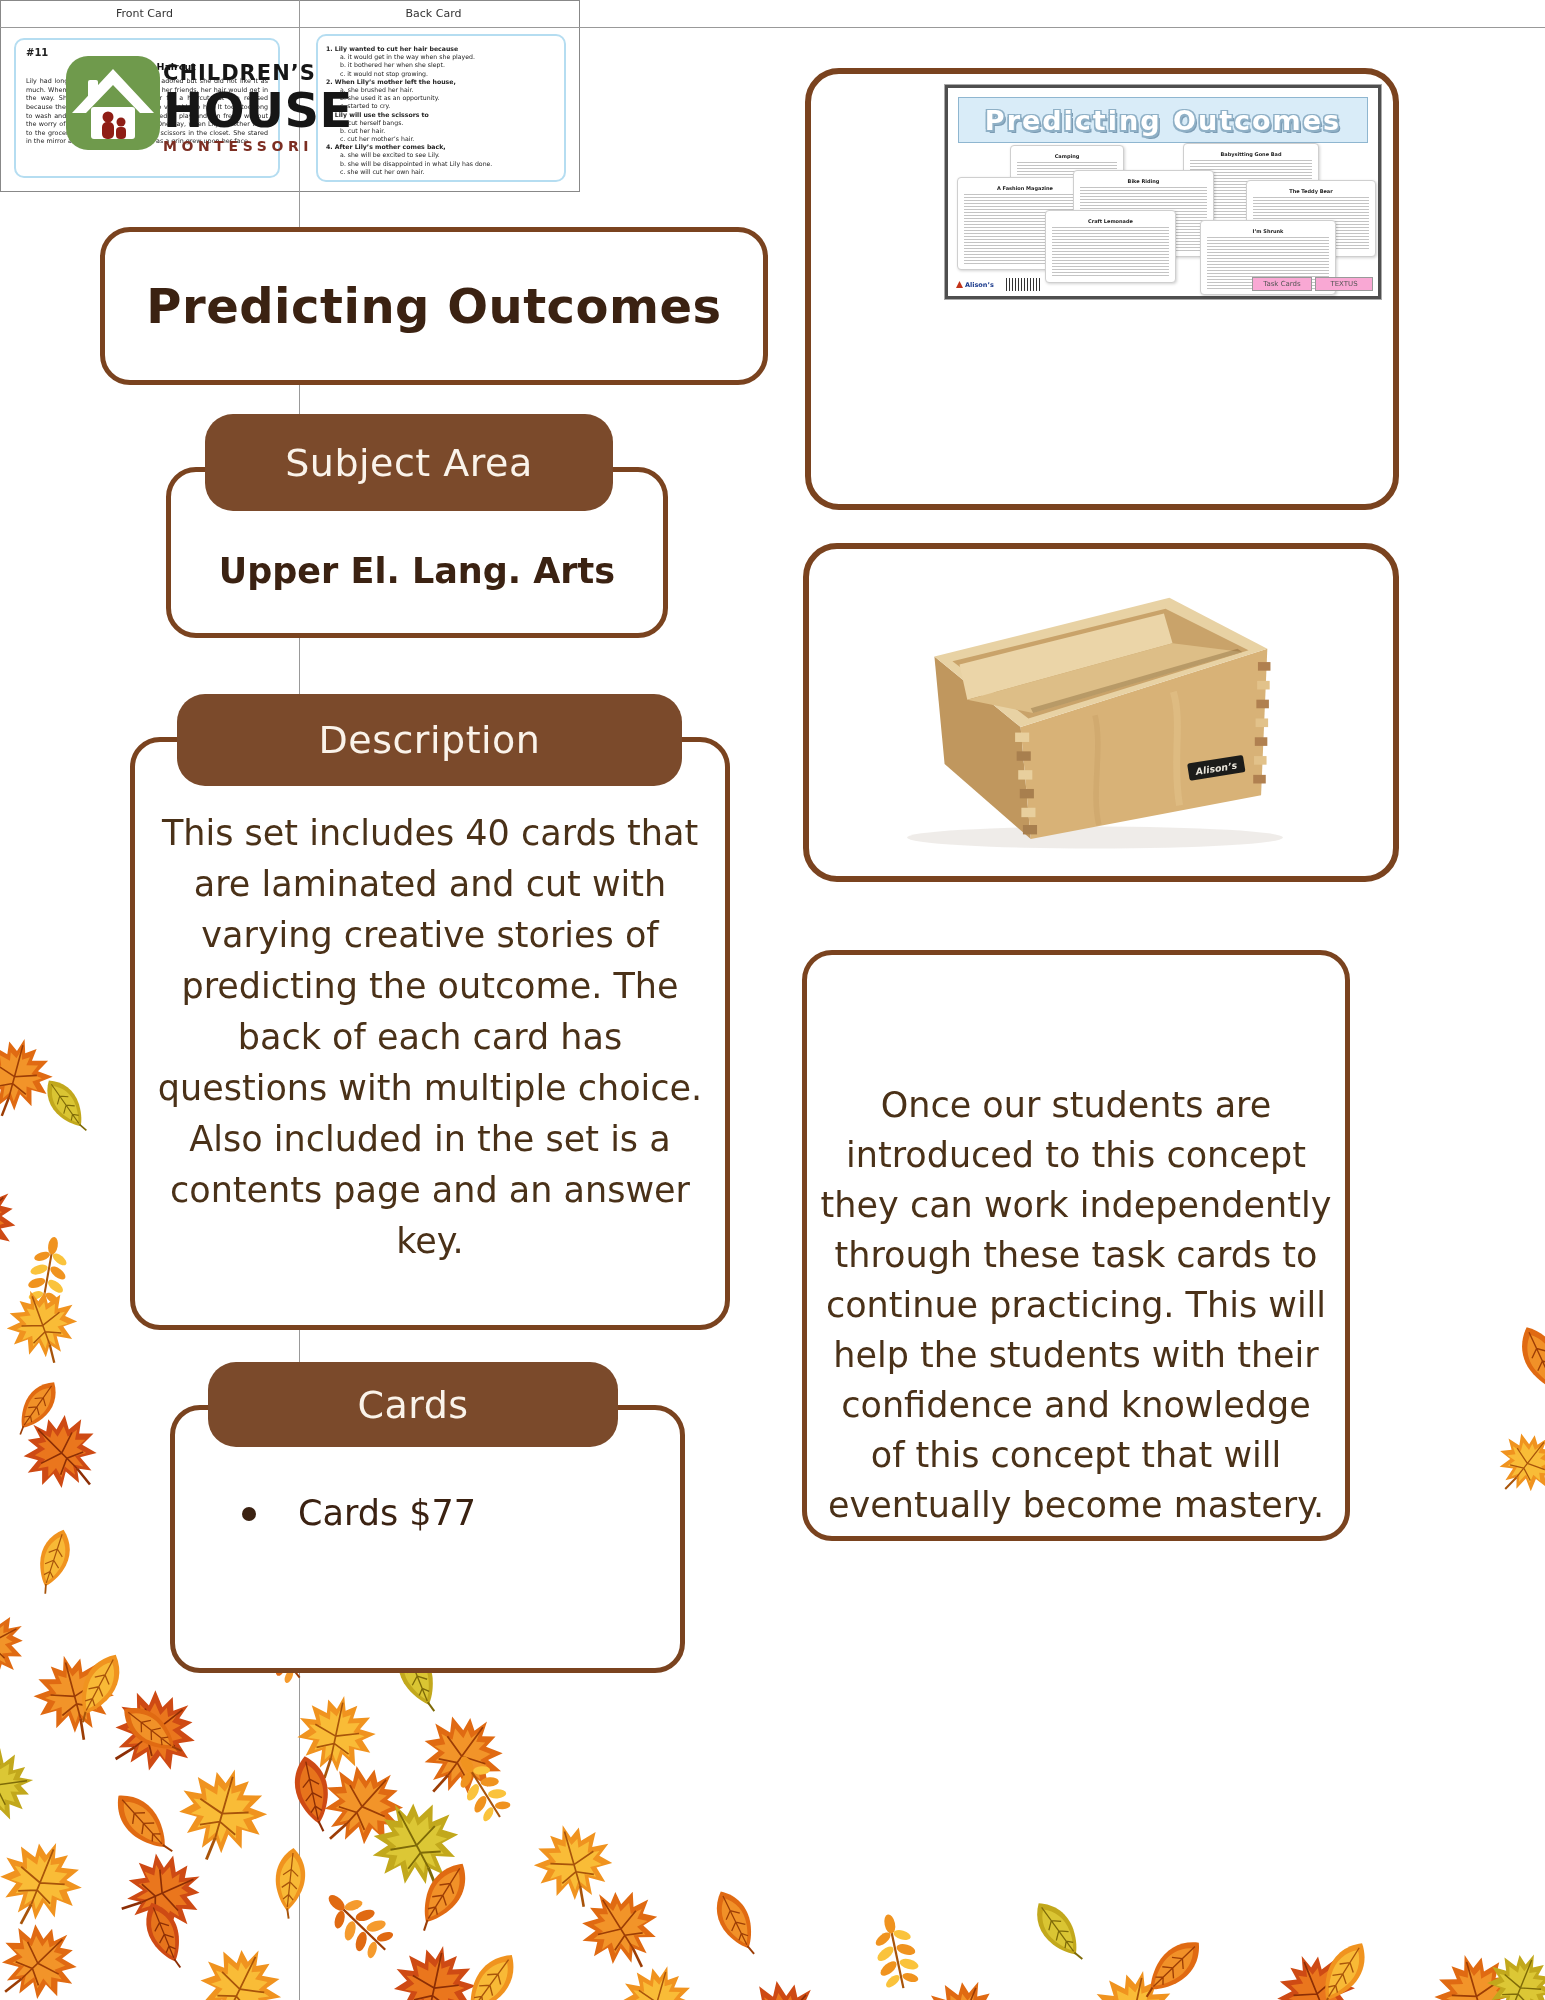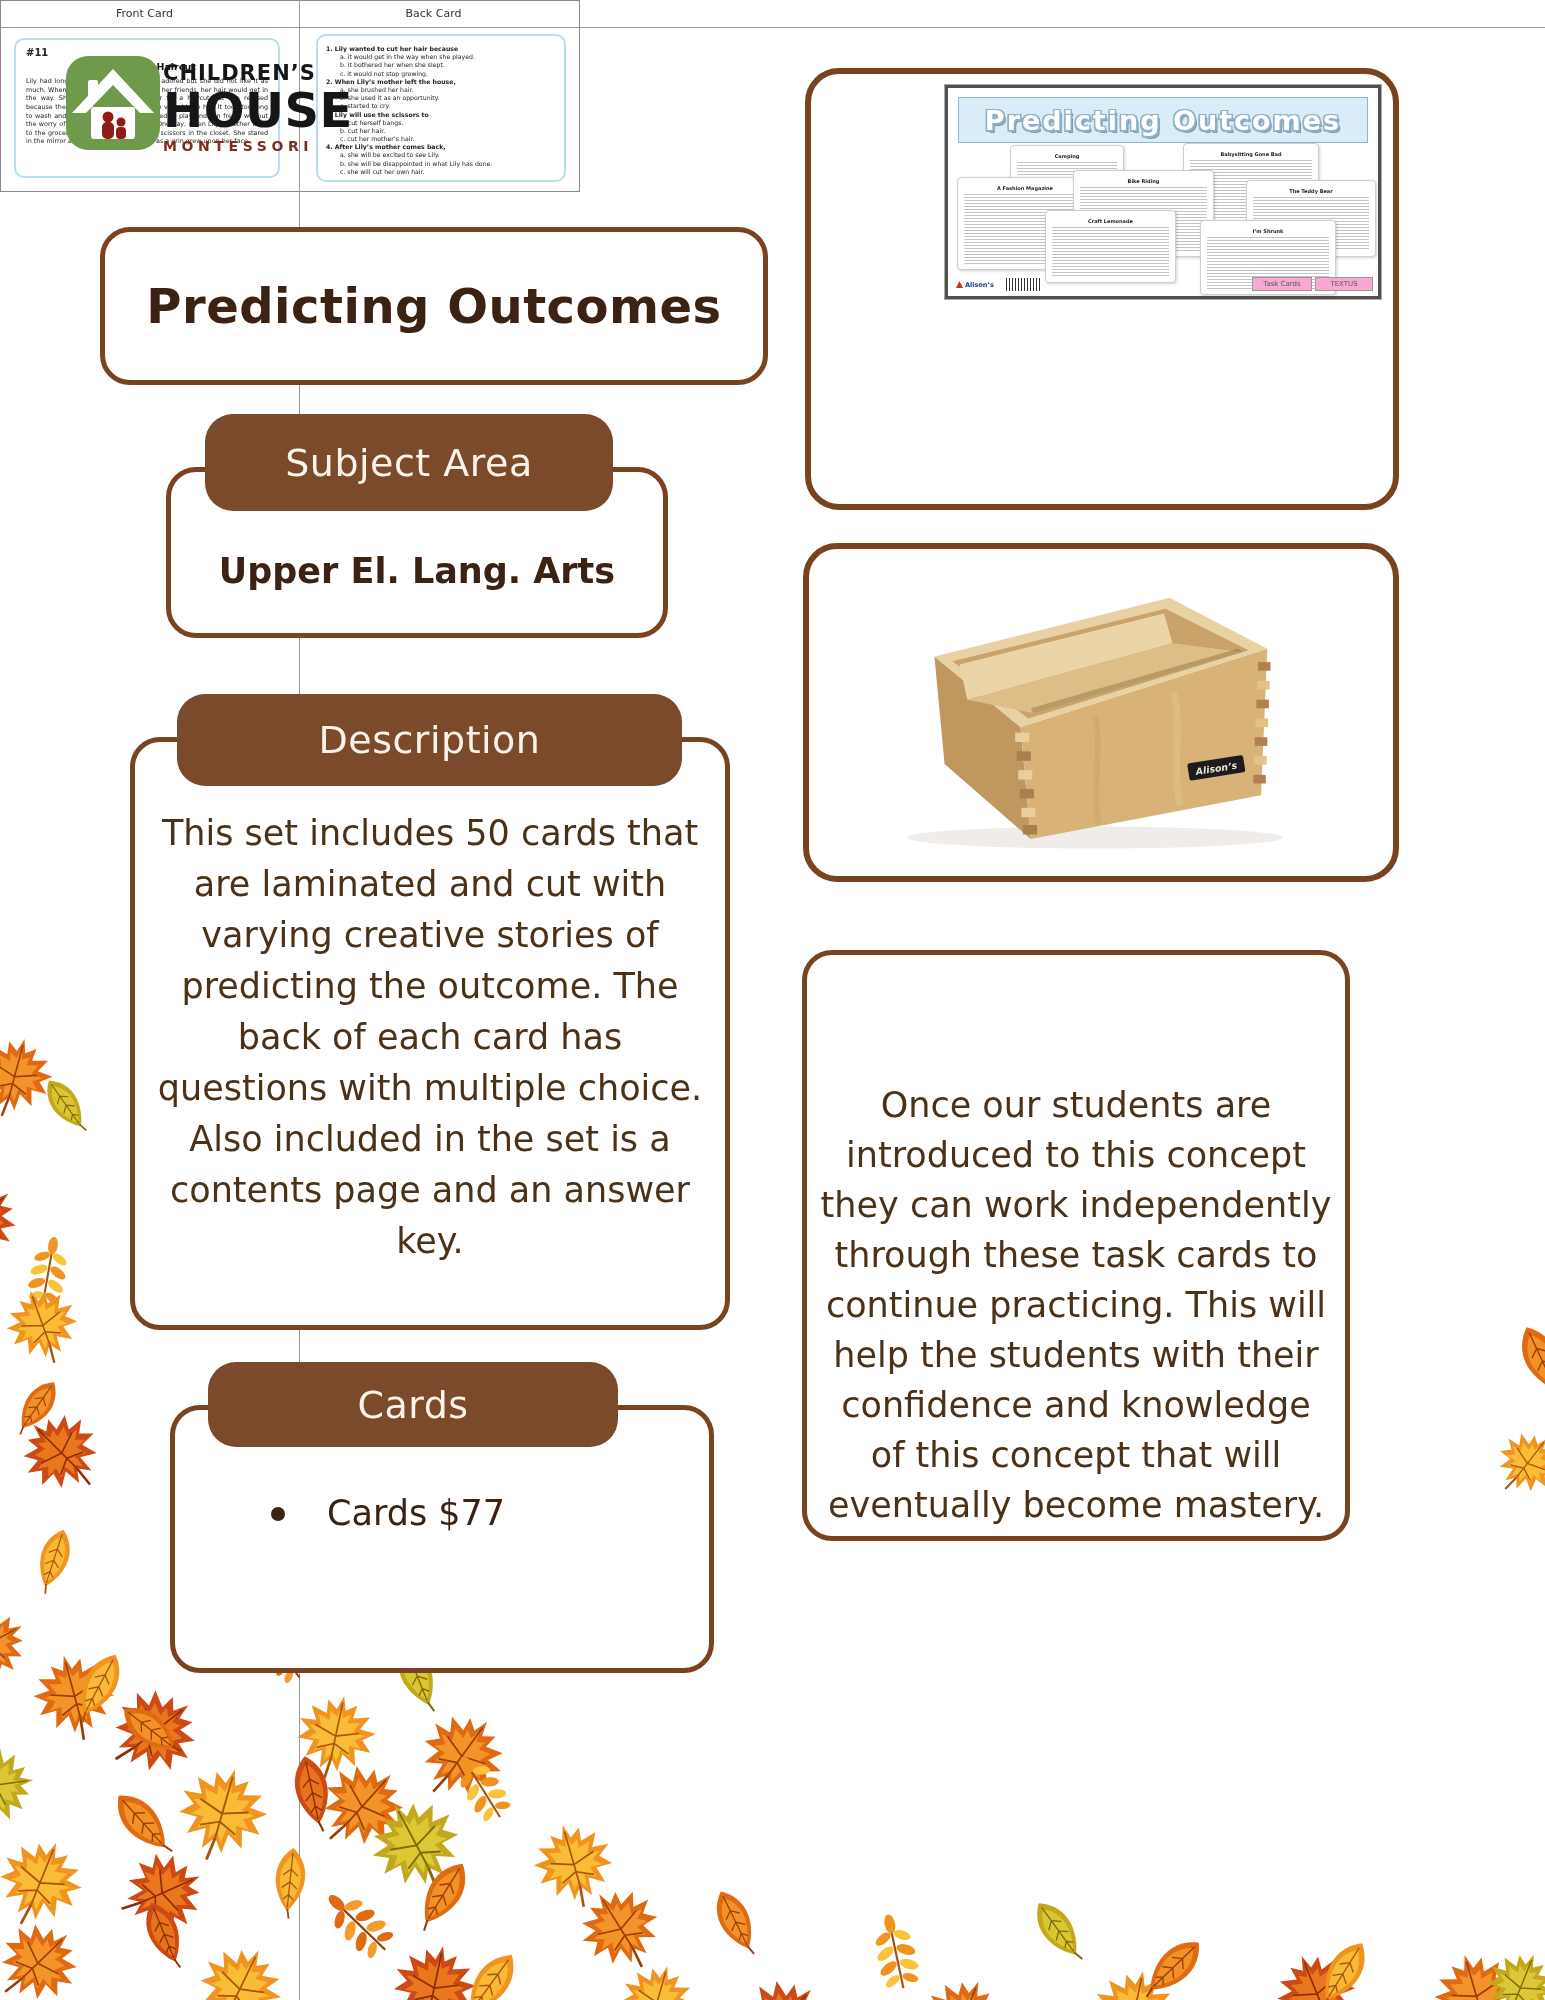--- a/index.html
+++ b/index.html
@@ -21,21 +21,21 @@
   
   #subject-pill{left:205px;top:414px;width:408px;height:97px;}
   #subject-card{left:166px;top:467px;width:492px;height:161px;display:flex;align-items:flex-end;justify-content:center;}
   #subject-value{font-size:35px;font-weight:800;color:#3B2212;margin-bottom:42px;}
   
   #description-pill{left:177px;top:694px;width:505px;height:92px;}
   #description-card{left:130px;top:737px;width:590px;height:583px;}
   #description-text{margin:66px 22px 0;font-size:35px;line-height:51px;text-align:center;color:#4A3118;}
   
   #cost-pill{left:208px;top:1362px;width:410px;height:85px;}
-  #cost-card{left:170px;top:1405px;width:505px;height:258px;padding-left:29px;}
+  #cost-card{left:170px;top:1405px;width:505px;height:258px;}
   #cost-list{list-style:none;margin:72px 0 0;padding:0;}
   #cost-list li{position:relative;margin-left:67px;padding-left:56px;width:300px;font-size:35px;line-height:63px;color:#3B2212;}
   #cost-list li::before{content:'';position:absolute;left:0;top:25px;width:14px;height:14px;border-radius:50%;background:#3B2212;}
   
   #materials-preview-card{left:805px;top:68px;width:582px;height:430px;border-width:6px;border-radius:34px;}
   #storage-box-card{left:803px;top:543px;width:584px;height:327px;border-width:6px;border-radius:34px;}
   
   #sample-slide{left:945px;top:85px;width:430px;height:208px;background:#fff;border:3px solid #4F4F4F;box-shadow:0 0 0 1px #aaa;z-index:3;}
   #slide-banner{position:absolute;left:10px;top:9px;right:10px;height:44px;background:#D9ECF8;border:1px solid #8FB6D0;display:flex;align-items:center;justify-content:center;}
   #slide-banner-text{font-size:27px;font-weight:800;letter-spacing:2px;color:#fff;
@@ -257,21 +257,21 @@
     <span class="pill-label">Subject Area</span>
   </div>
   <div id="subject-card" class="card">
     <div id="subject-value">Upper El. Lang. Arts</div>
   </div>
 
   <div id="description-pill" class="pill">
     <span class="pill-label">Description</span>
   </div>
   <div id="description-card" class="card">
-    <div id="description-text">This set includes 50 cards that are laminated and cut with varying creative stories of predicting the outcome. The back of each card has questions with multiple choice. Also included in the set is a contents page and an answer key.</div>
+    <div id="description-text">This set includes 40 cards that are laminated and cut with varying creative stories of predicting the outcome. The back of each card has questions with multiple choice. Also included in the set is a contents page and an answer key.</div>
   </div>
 
   <div id="cost-pill" class="pill">
     <span class="pill-label">Cards</span>
   </div>
   <div id="cost-card" class="card">
     <ul id="cost-list">
       <li>Cards $77</li>
     </ul>
   </div>

